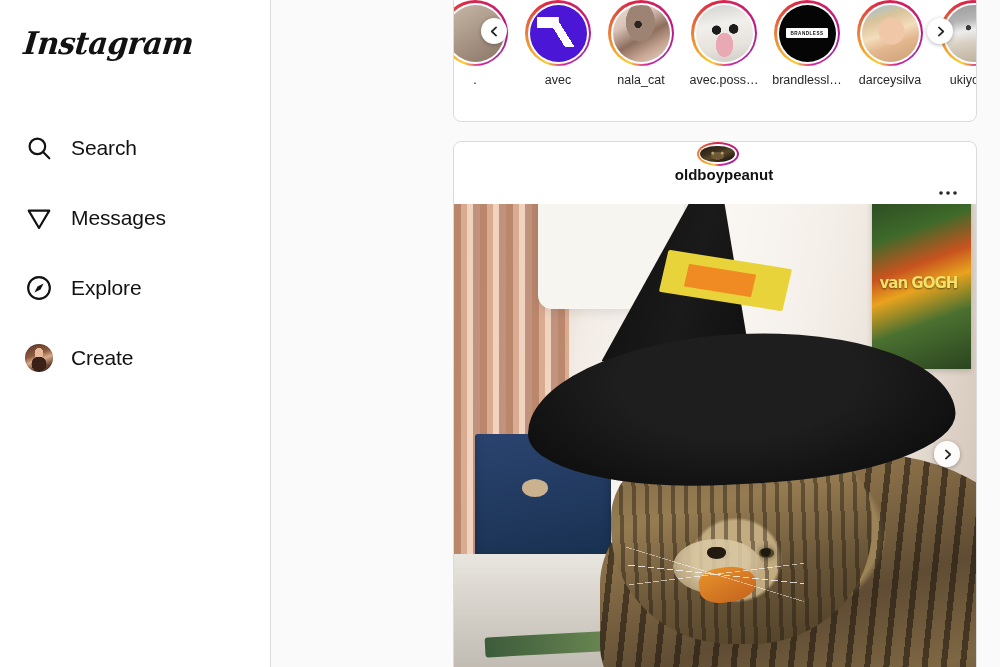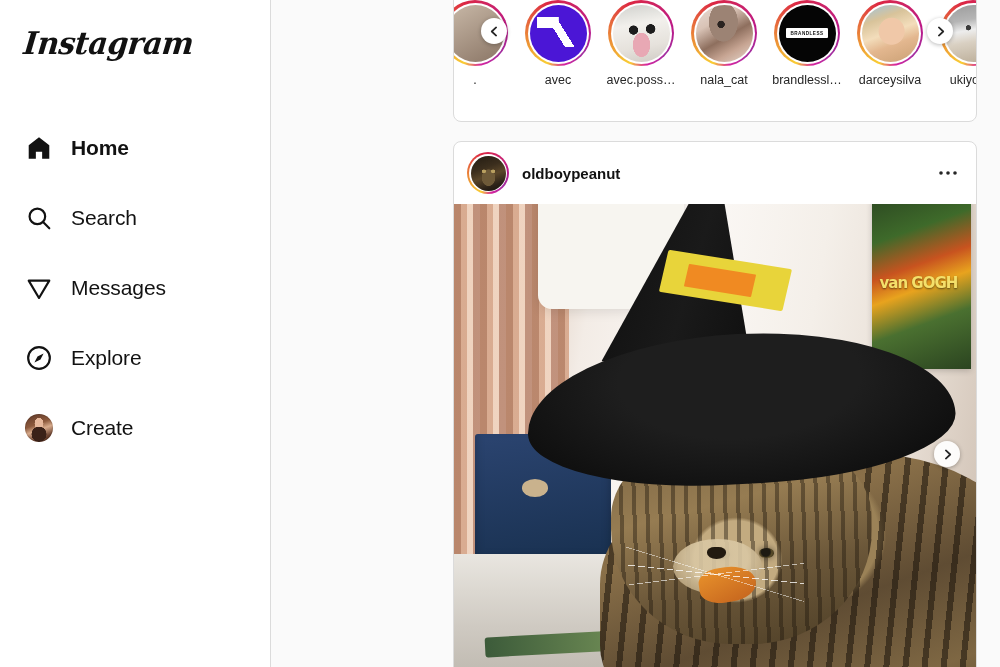--- a/index.html
+++ b/index.html
@@ -196,20 +196,21 @@
     width:524px;
     background:#ffffff;
     border:1px solid #dbdbdb;
     border-radius:8px;
     overflow:hidden;
   }
   #post-head {
     height:62px;
     display:flex; align-items:center;
     padding:0 8px 0 13px;
+    flex-direction:column;
   }
   .post-ring {
     width:42px; height:42px; border-radius:50%;
     padding:2px;
     background:conic-gradient(from 200deg at 50% 50%,
       #f9ce34 0deg, #ee9b35 45deg, #e6683c 90deg,
       #dc2743 140deg, #cc2366 190deg, #bc1888 240deg,
       #a12ea0 290deg, #d6249f 330deg, #f9ce34 360deg);
     cursor:pointer;
   }
@@ -386,28 +387,20 @@
 <body>
 
 <div id="app">
 
   <nav id="sidebar">
 
     <div id="logo">Instagram</div>
 
     <div id="nav">
 
-      <div class="nav-item">
-        <span class="nav-ico">
-          <svg width="26" height="26" viewBox="0 0 24 24" fill="#121212">
-              <path d="M12 2.1 2.5 9.4V22h6.6v-6.6h5.8V22h6.6V9.4z"></path>
-            </svg>
-        </span>
-        <span class="nav-label bold">Home</span>
-      </div>
 
       <div class="nav-item">
         <span class="nav-ico">
           <svg width="26" height="26" viewBox="0 0 24 24" fill="none" stroke="#121212" stroke-width="2">
               <circle cx="10.5" cy="10.5" r="7.2"></circle>
               <line x1="16" y1="16" x2="21.5" y2="21.5" stroke-linecap="round"></line>
             </svg>
         </span>
         <span class="nav-label">Search</span>
       </div>
@@ -475,33 +468,33 @@
                 <div class="ring-in">
                   <div class="av a-verge"></div>
                 </div>
               </div>
             <div class="sname">avec</div>
           </div>
 
           <div class="story">
             <div class="ring">
                 <div class="ring-in">
+                  <div class="av a-nala"></div>
+                </div>
+              </div>
+            <div class="sname">nala_cat</div>
+          </div>
+
+          <div class="story">
+            <div class="ring">
+                <div class="ring-in">
                   <div class="av a-poss"></div>
                 </div>
               </div>
             <div class="sname">avec.poss…</div>
-          </div>
-
-          <div class="story">
-            <div class="ring">
-                <div class="ring-in">
-                  <div class="av a-nala"></div>
-                </div>
-              </div>
-            <div class="sname">nala_cat</div>
           </div>
 
           <div class="story">
             <div class="ring">
                 <div class="ring-in">
                   <div class="av a-brandless">
                     <span class="bl-box">BRANDLESS</span>
                   </div>
                 </div>
               </div>

